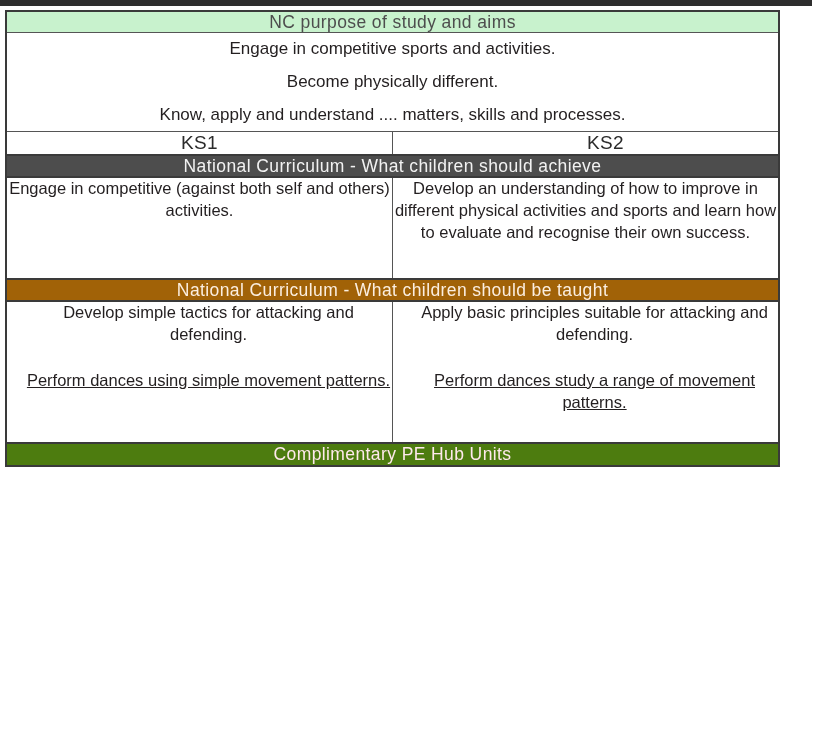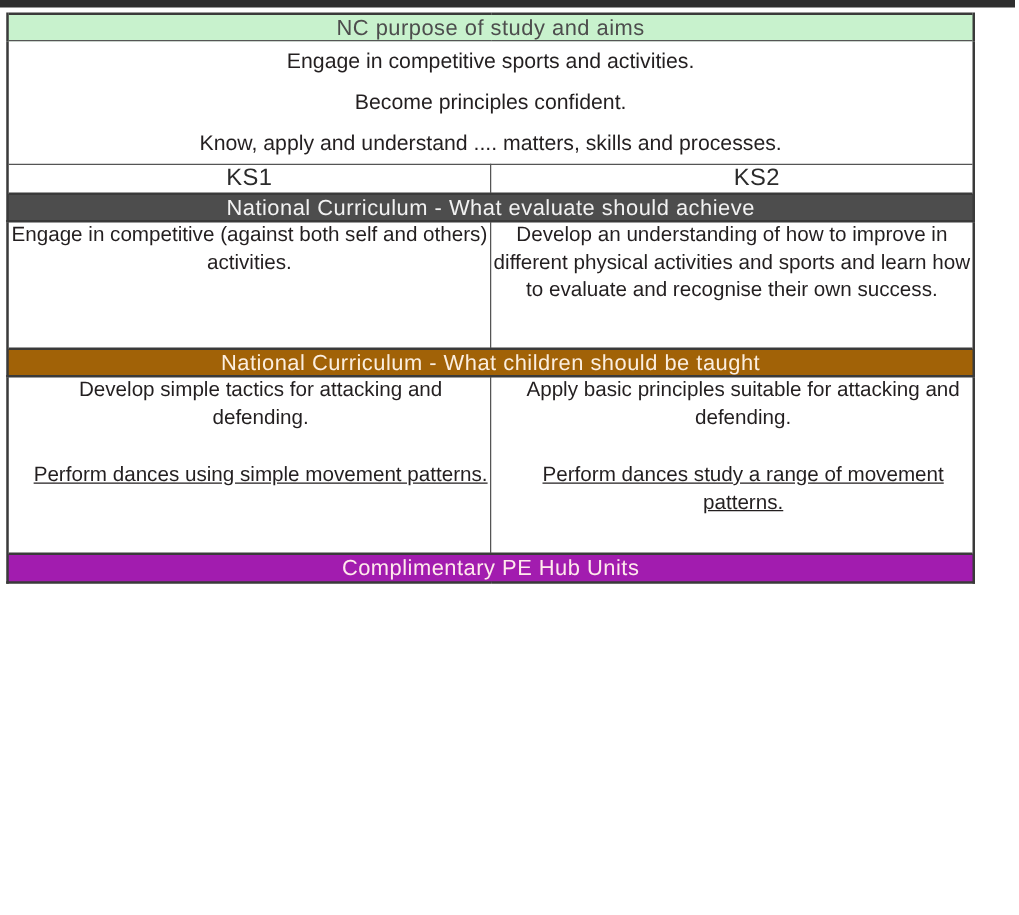--- a/index.html
+++ b/index.html
@@ -66,21 +66,21 @@
     border-top: 2px solid #3a3a3a !important;
     border-bottom: 2px solid #3a3a3a !important;
   }
   .banner-orange {
     background: #a16207;
     color: #fbeee0;
     border-top: 2px solid #3a3a3a !important;
     border-bottom: 2px solid #3a3a3a !important;
   }
   .banner-red {
-    background: #a21caf;
+    background: #4d7c0f;
     color: #ffe9ec;
     border-top: 2px solid #3a3a3a !important;
     border-bottom: 2px solid #3a3a3a !important;
   }
 
   
   .aims-cell {
     padding: 8px 10px 10px 10px;
     border-left: 2px solid #3a3a3a !important;
     border-right: 2px solid #3a3a3a !important;
@@ -157,32 +157,32 @@
   <table class="curriculum">
 
     <tbody>
         <tr>
       <td class="banner banner-green" colspan="2">NC purpose of study and aims</td>
     </tr>
 
     <tr>
       <td class="aims-cell" colspan="2">
         <p>Engage in competitive sports and activities.</p>
-        <p>Become principles confident.</p>
+        <p>Become physically different.</p>
         <p>Know, apply and understand .... matters, skills and processes.</p>
       </td>
     </tr>
 
     <tr>
       <td class="ks-head first" style="width:407px">KS1</td>
       <td class="ks-head last" style="width:368px">KS2</td>
     </tr>
 
     <tr>
-      <td class="banner banner-dark" colspan="2">National Curriculum - What evaluate should achieve</td>
+      <td class="banner banner-dark" colspan="2">National Curriculum - What children should achieve</td>
     </tr>
 
     <tr class="row-achieve">
       <td class="content-cell first">
         <p>Engage in competitive (against both self and others) activities.</p>
       </td>
       <td class="content-cell last">
         <p>Develop an understanding of how to improve in different physical activities and sports and learn how to evaluate and recognise their own success.</p>
       </td>
     </tr>

